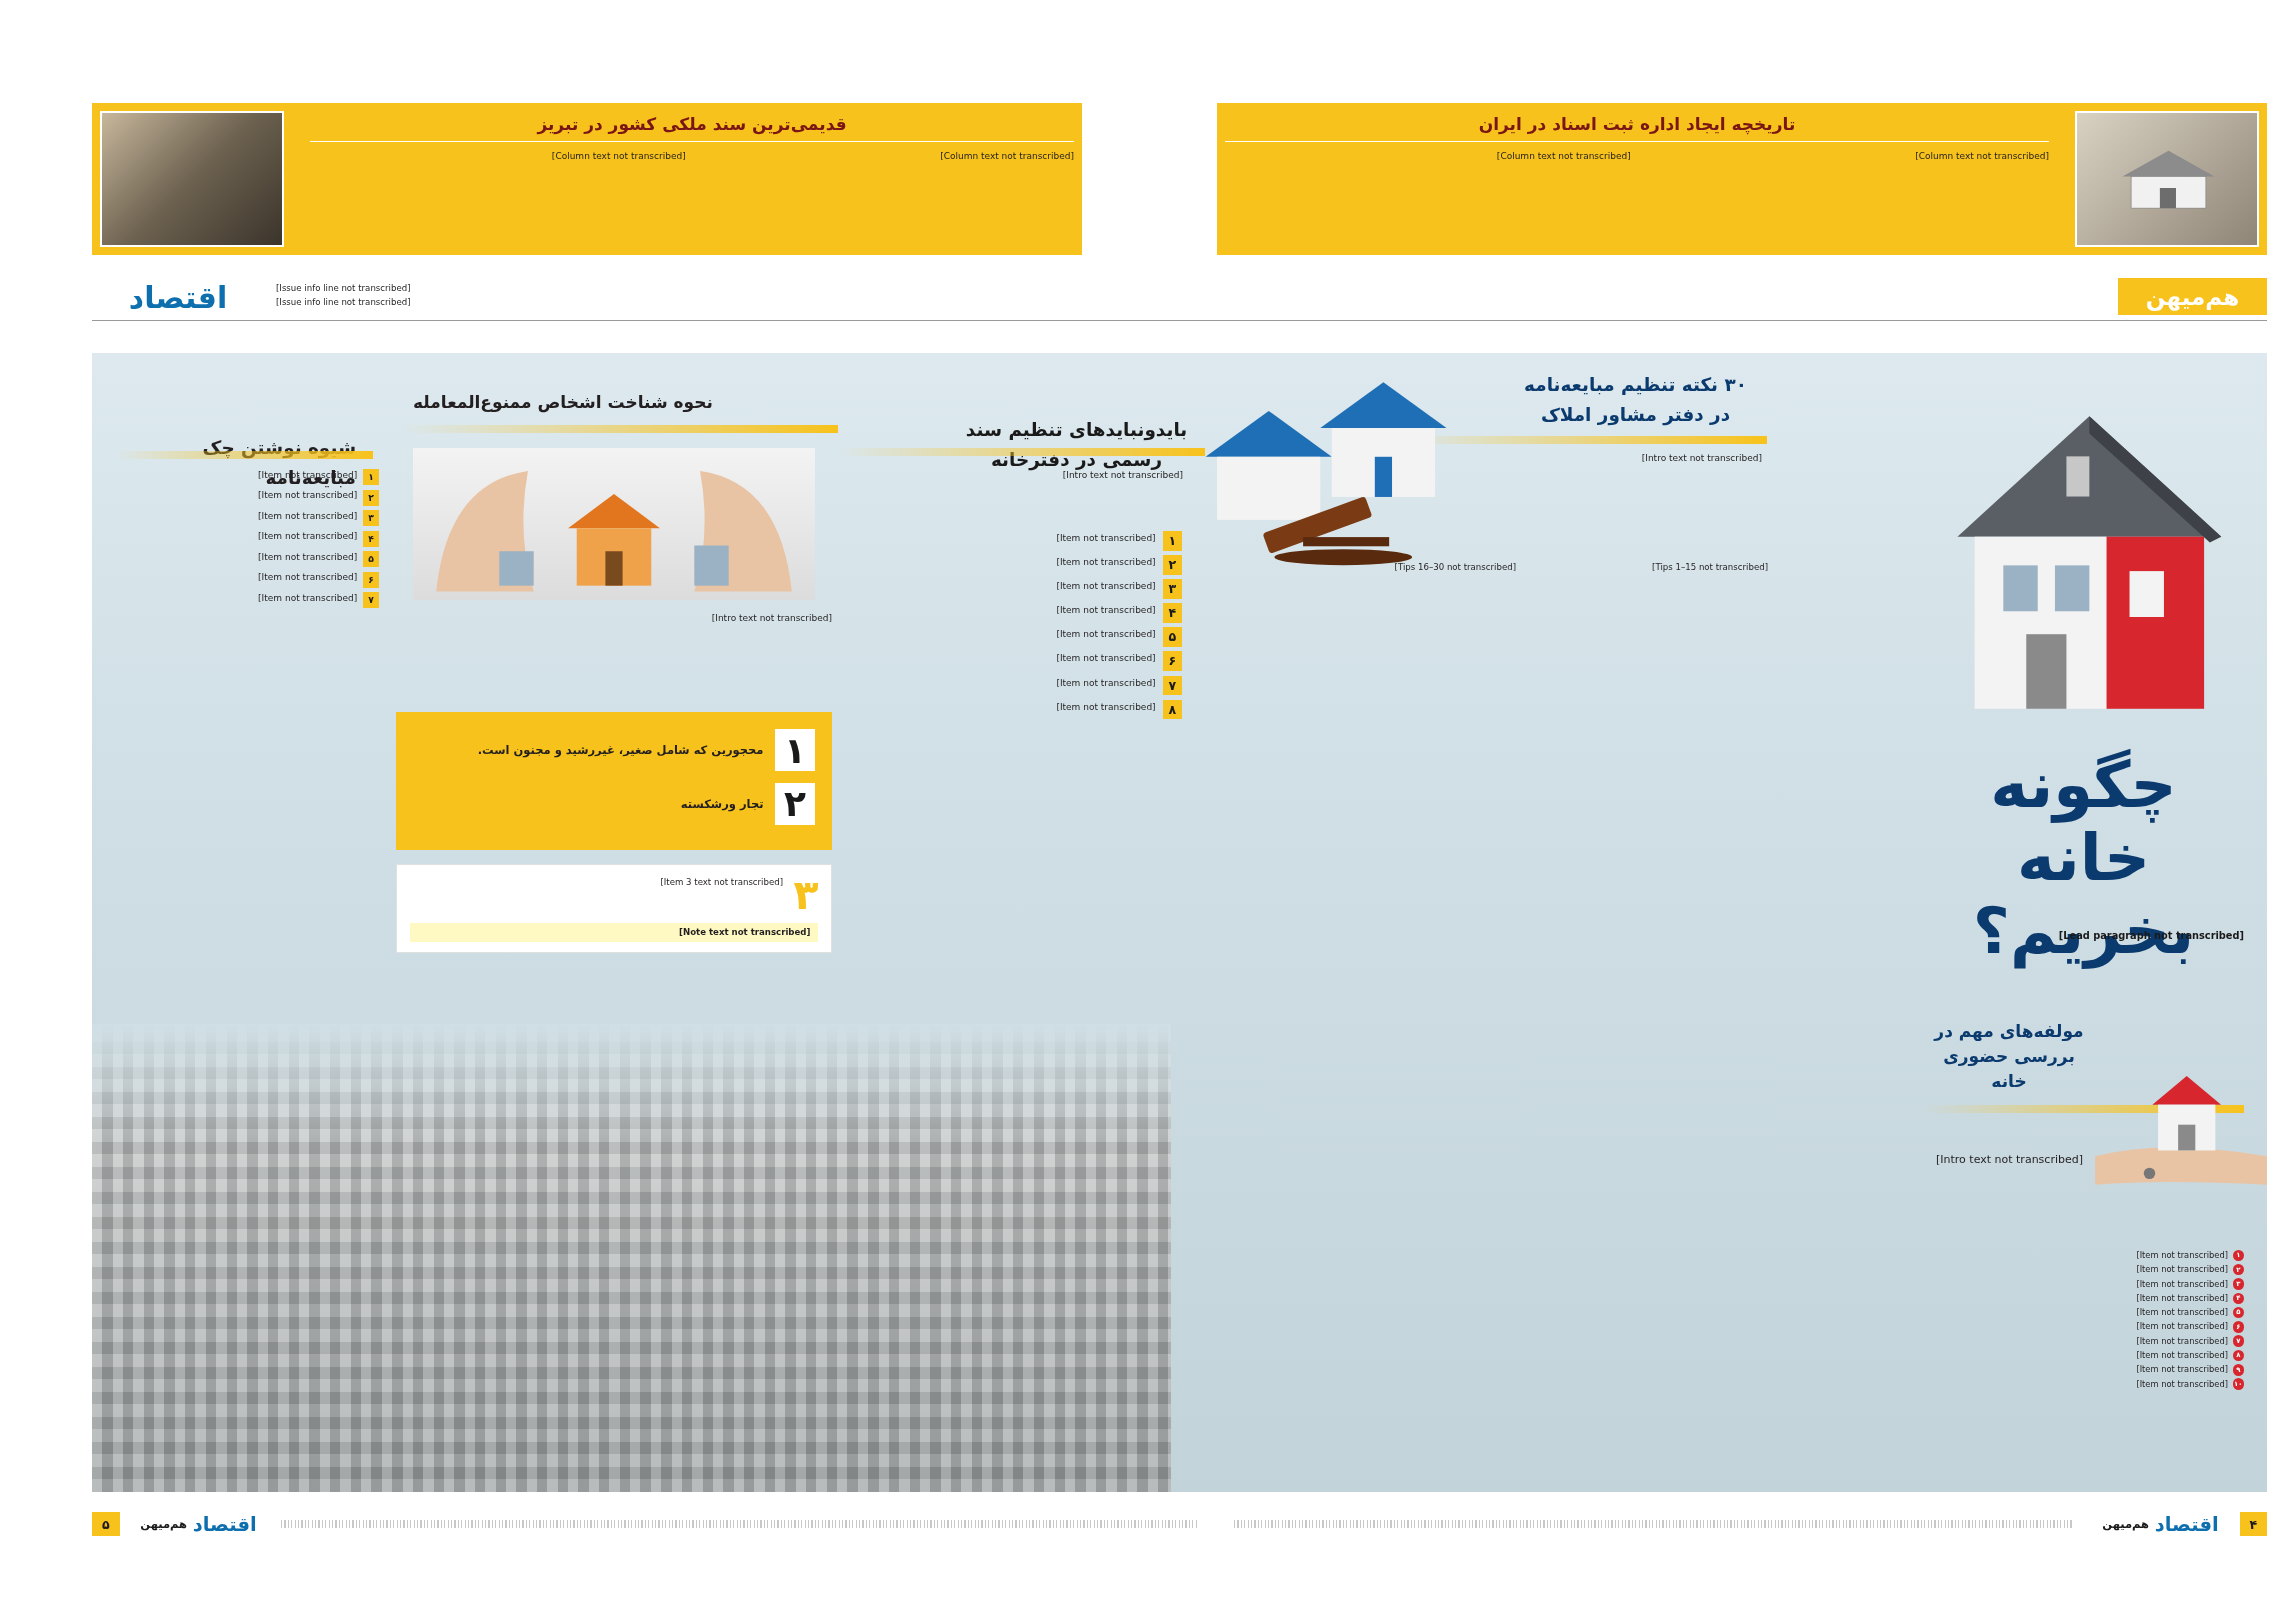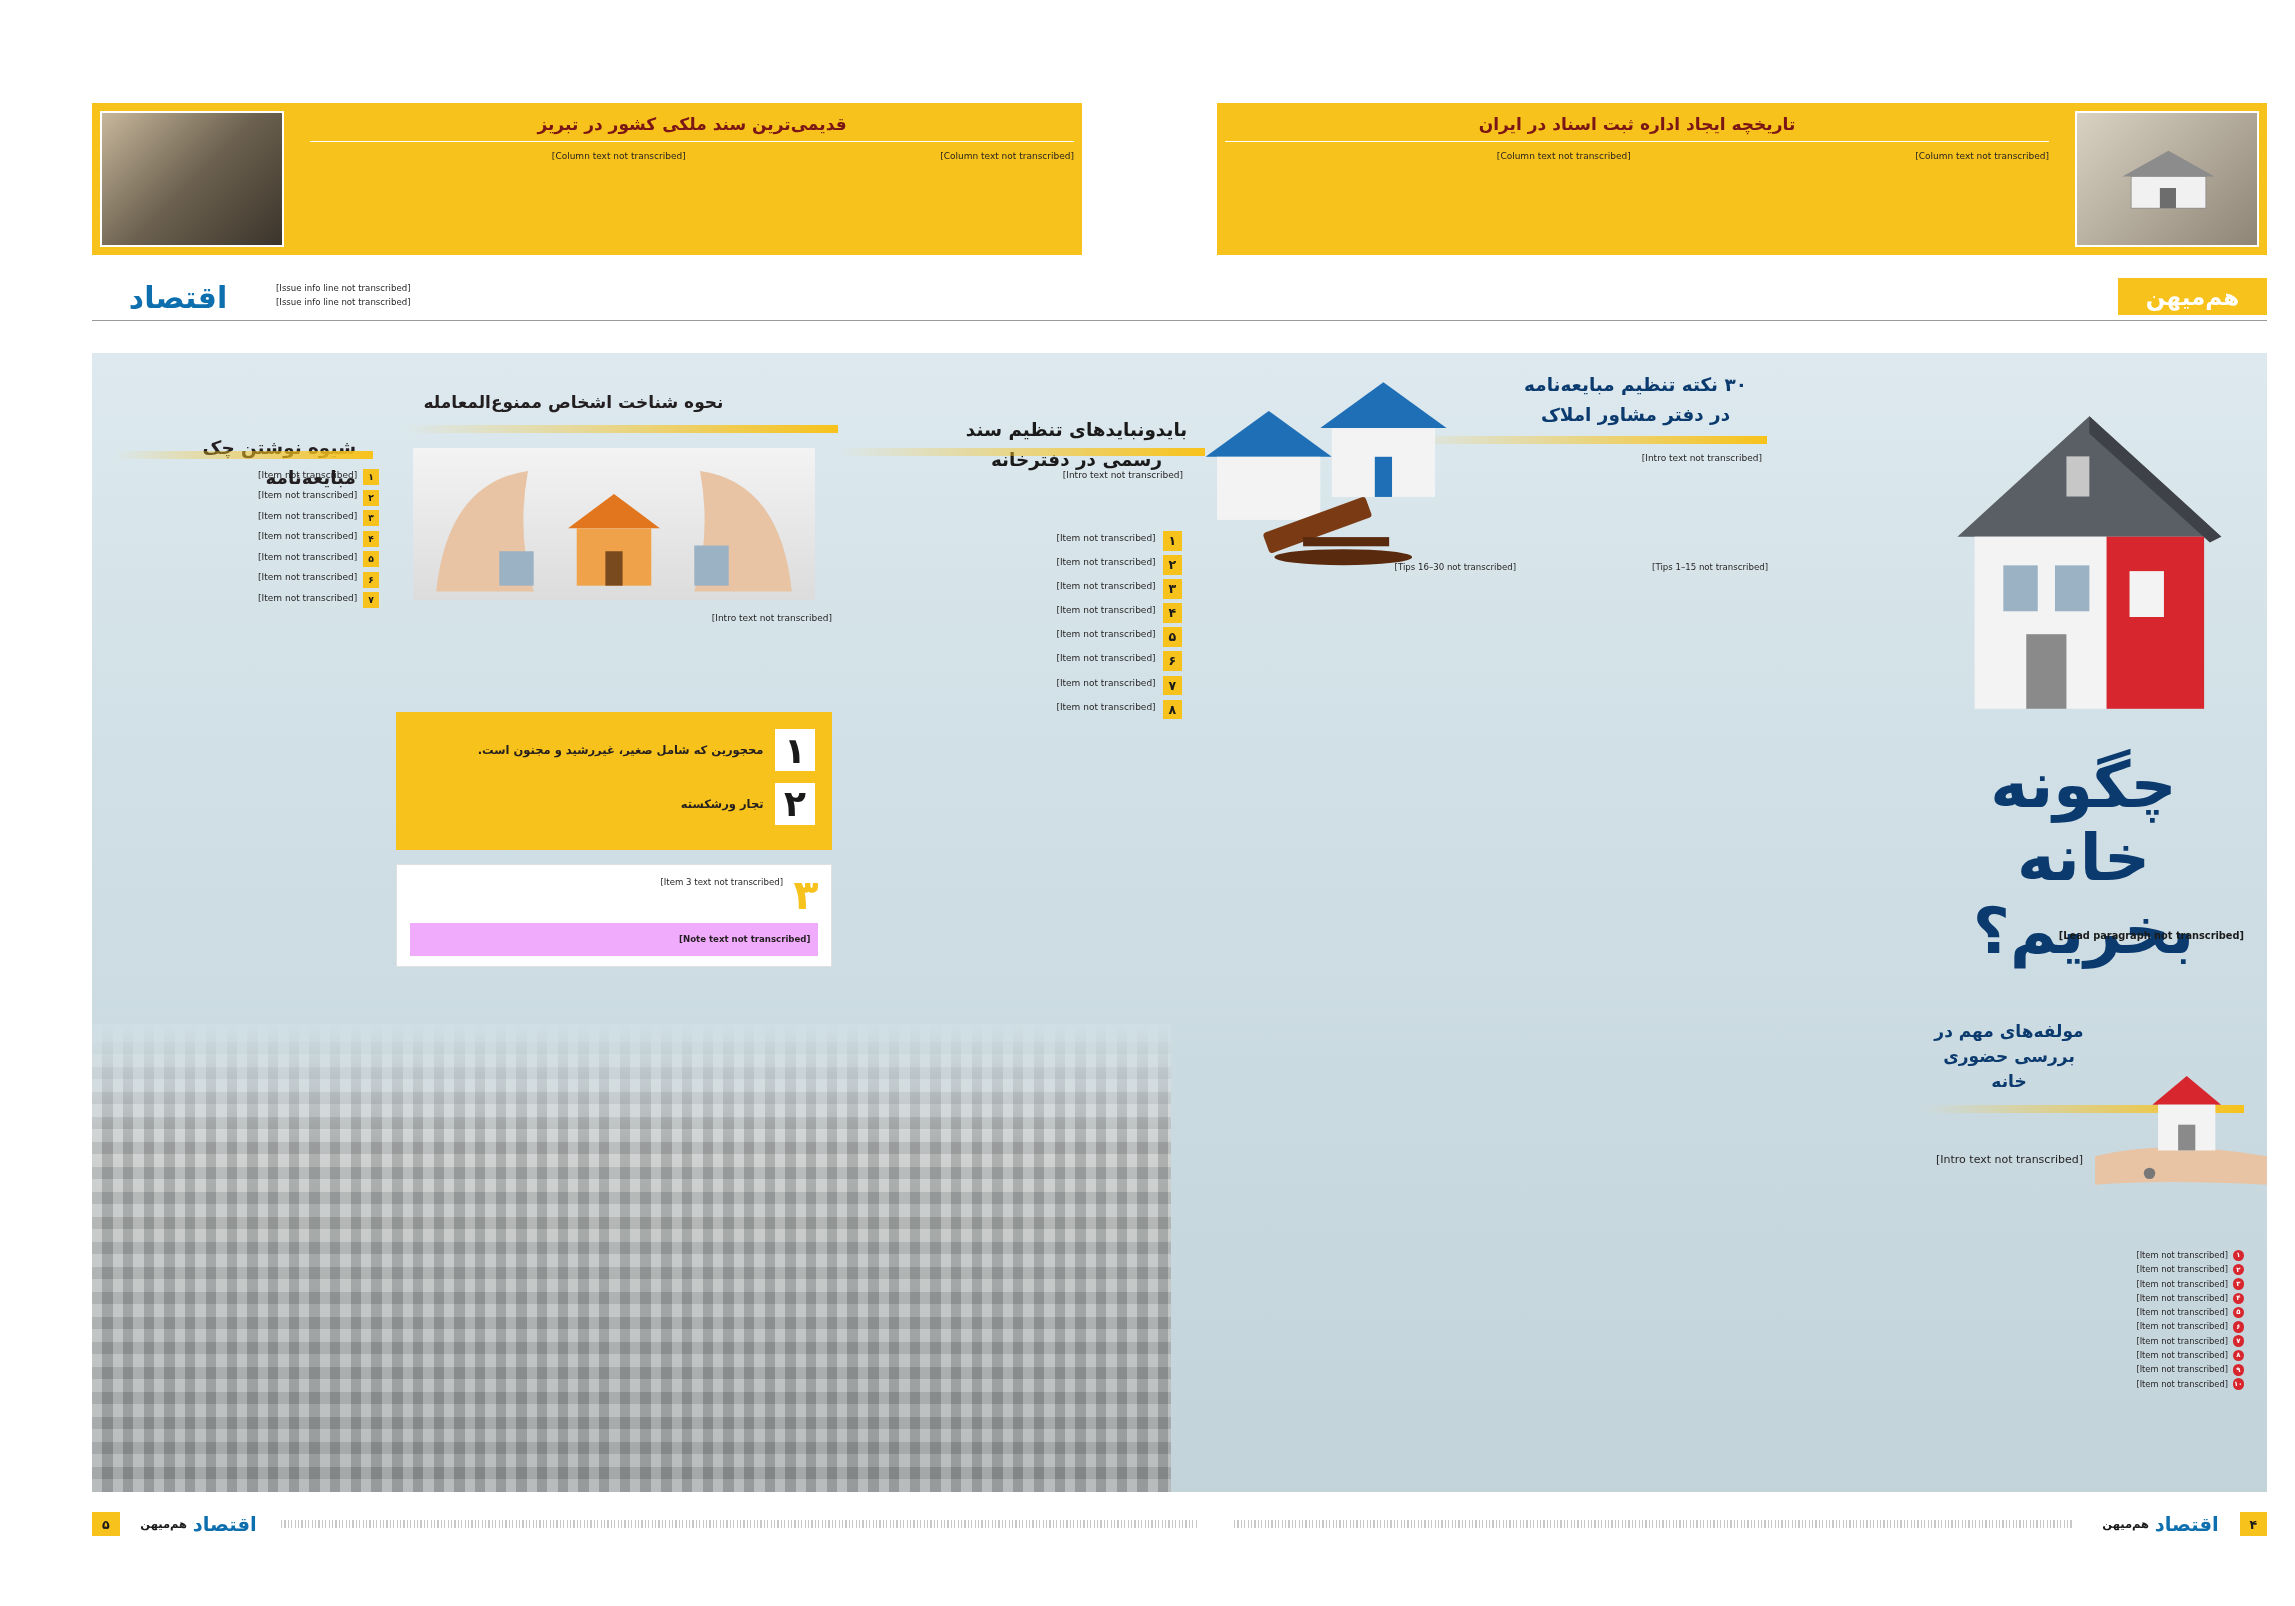--- a/index.html
+++ b/index.html
@@ -58,33 +58,33 @@
 
   
   .must-title { position: absolute; left: 861px; top: 34px; width: 247px; text-align: center; font-weight: bold; font-size: 18.4px; line-height: 30px; color: #1a1a1a; margin-top: 28px; }
   .must-bar { position: absolute; left: 746px; top: 95px; width: 367px; height: 8px; background: linear-gradient(90deg,rgba(247,194,27,0),#f7c21b); }
   .must-intro { position: absolute; left: 844px; top: 115px; width: 247px; font-size: 9px; line-height: 15.5px; text-align: justify; }
   .must-list { position: absolute; left: 740px; top: 178px; width: 350px; list-style: none; font-size: 9px; line-height: 15.5px; }
   .must-list li { display: flex; gap: 6.9px; margin-bottom: 4.6px; text-align: justify; }
   .yellow-num { width: 19.5px; height: 19.5px; background: #f7c21b; color: #1a1a1a; font-weight: bold; font-size: 12.6px; display: inline-flex; align-items: center; justify-content: center; flex-shrink: 0; }
 
   
-  .proh-title { position: absolute; left: 321px; top: 34px; width: 321px; text-align: center; font-weight: bold; font-size: 17px; line-height: 30px; }
+  .proh-title { position: absolute; left: 321px; top: 34px; width: 321px; text-align: left; font-weight: bold; font-size: 17px; line-height: 30px; }
   .proh-bar { position: absolute; left: 310px; top: 72px; width: 436px; height: 8px; background: linear-gradient(90deg,rgba(247,194,27,0),#f7c21b); }
   .hands-img { position: absolute; left: 321px; top: 95px; width: 402px; height: 152px; background: linear-gradient(180deg,#f3f3f3,#dcdcdc); overflow: hidden; }
   .proh-intro { position: absolute; left: 304px; top: 258px; width: 436px; font-size: 9px; line-height: 15.5px; text-align: justify; }
   .proh-box { position: absolute; left: 304px; top: 359px; width: 436px; height: 138px; background: #f7c21b; padding: 17px 17px; }
   .proh-box .row { display: flex; align-items: center; gap: 11.5px; margin-bottom: 11.5px; }
   .proh-box .big-num { width: 40px; height: 42px; background: #fff; color: #1a1a1a; font-weight: bold; font-size: 36px; display: flex; align-items: center; justify-content: center; }
   .proh-box .row span.txt { font-size: 11.5px; font-weight: bold; }
   .proh-three { position: absolute; left: 304px; top: 511px; width: 436px; background: #ffffff; padding: 10.3px 12.6px; border: 0.6px solid #e0e0e0; }
   .proh-three .head { display: flex; gap: 10.3px; }
   .proh-three .big3 { font-size: 41px; font-weight: bold; color: #f7c21b; line-height: 41px; }
   .proh-three p { font-size: 8.6px; line-height: 15px; text-align: justify; flex: 1; }
-  .proh-three .note { margin-top: 6.9px; background: #f0abfc; padding: 9px 8px; font-size: 8.6px; line-height: 15px; font-weight: bold; }
+  .proh-three .note { margin-top: 6.9px; background: #fef9c3; padding: 2px 8px; font-size: 8.6px; line-height: 15px; font-weight: bold; }
 
   
   .check-title { position: absolute; left: 23px; top: 44px; width: 241px; text-align: right; font-weight: bold; font-size: 18.4px; line-height: 30px; margin-top: 36px; }
   .check-bar { position: absolute; left: 23px; top: 98px; width: 258px; height: 8px; background: linear-gradient(90deg,rgba(247,194,27,0),#f7c21b); }
   .check-list { position: absolute; left: 23px; top: 115px; width: 264px; list-style: none; font-size: 9px; line-height: 15.5px; }
   .check-list li { display: flex; gap: 5.7px; margin-bottom: 3.4px; text-align: justify; }
   .check-list .yn { width: 16px; height: 16px; background: #f7c21b; color: #1a1a1a; font-weight: bold; font-size: 9.2px; display: inline-flex; align-items: center; justify-content: center; flex-shrink: 0; margin-top: 1.1px; }
 
   
   .footer { position: absolute; top: 1510px; left: 92px; width: 2175px; height: 29px; }

